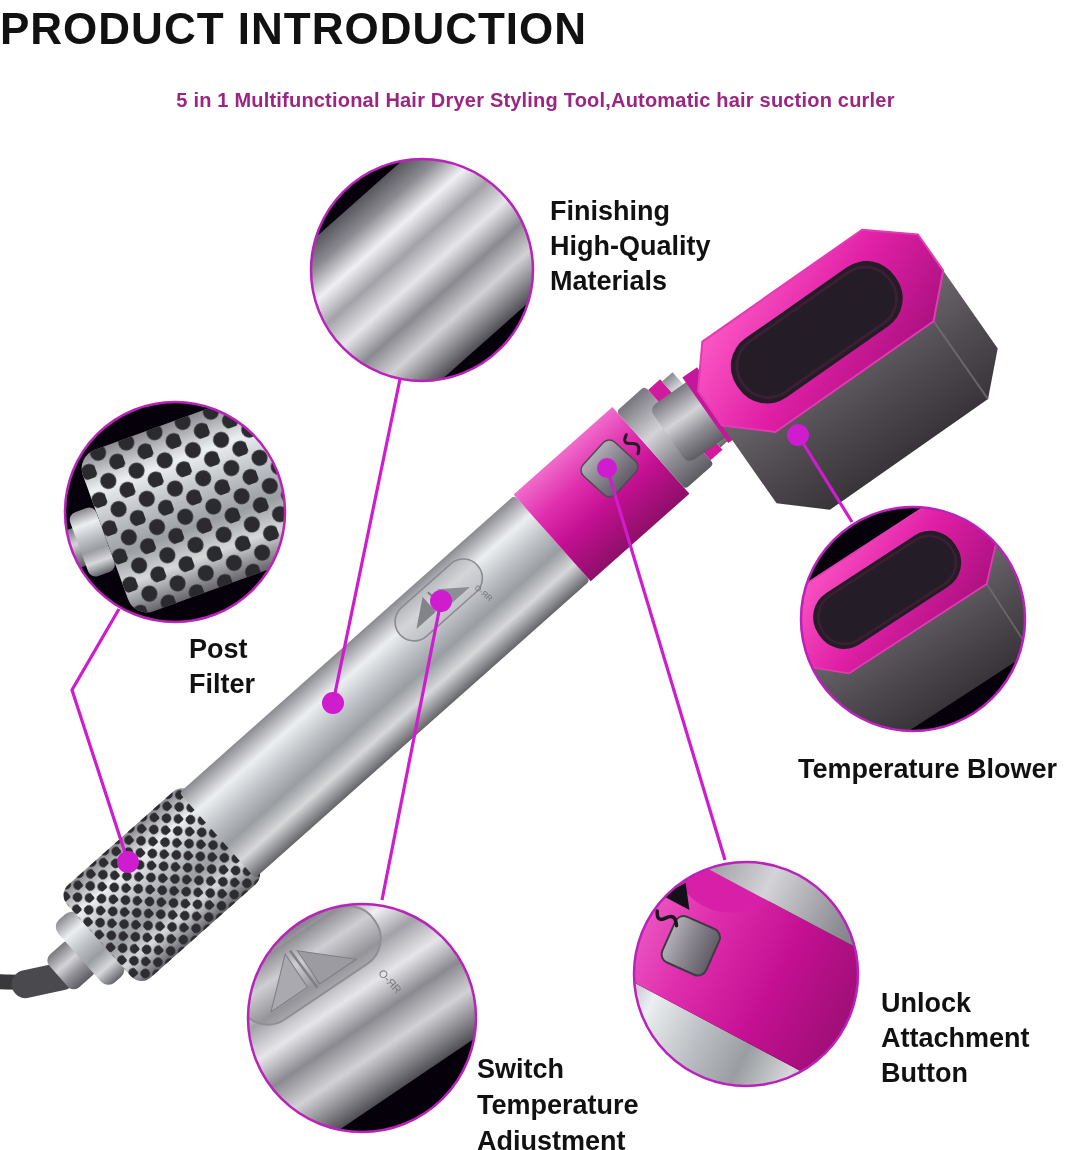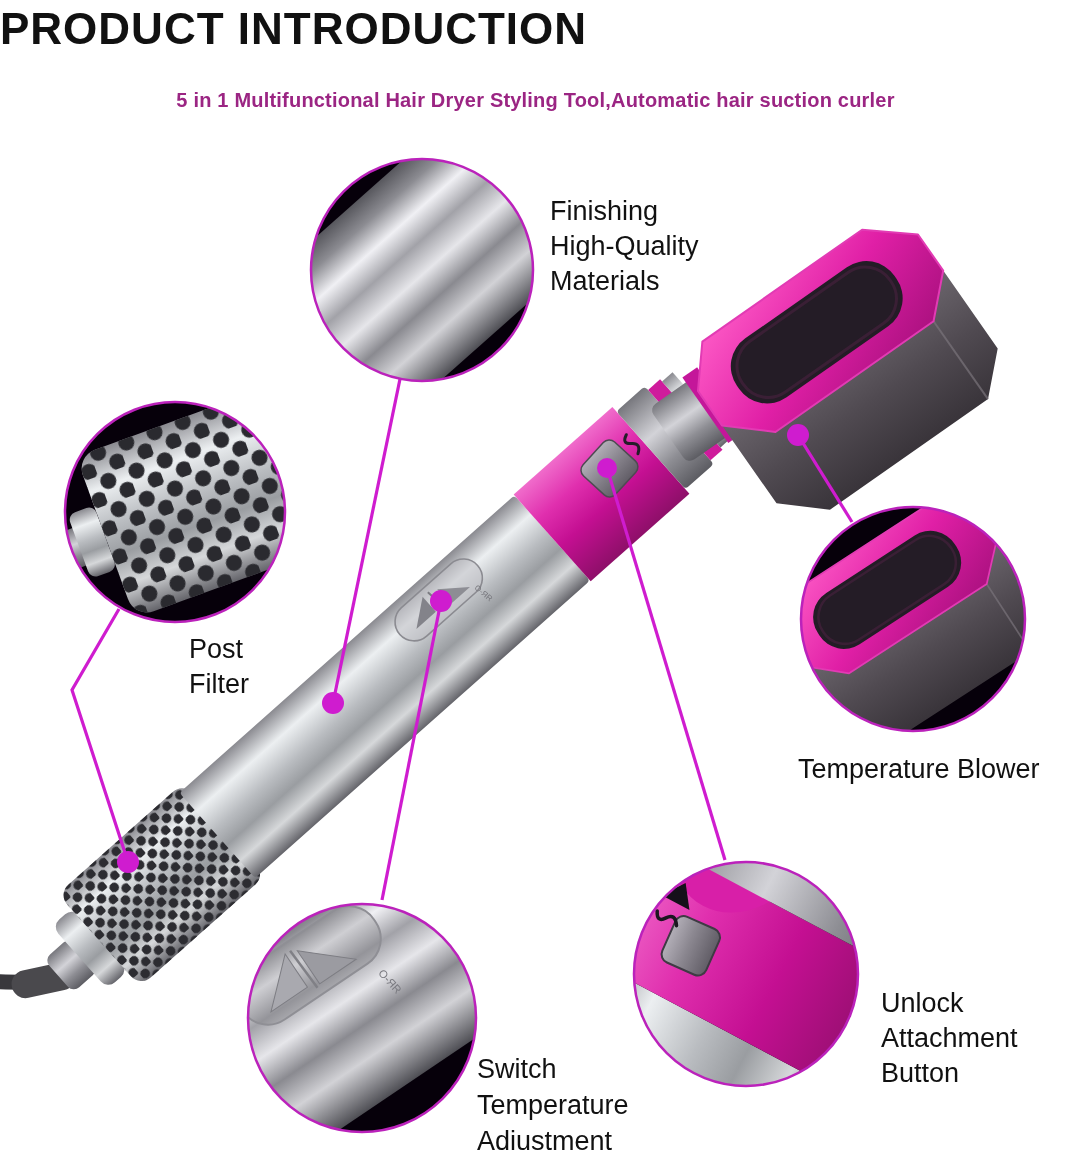--- a/index.html
+++ b/index.html
@@ -2,21 +2,21 @@
 <html><head>
 <meta charset="utf-8">
 <style>
   html,body{margin:0;padding:0;background:#ffffff;}
   .stage{position:relative;width:1071px;height:1150px;background:#ffffff;overflow:hidden;
          font-family:"Liberation Sans", sans-serif;}
   .title{position:absolute;left:0;top:4px;width:1071px;
          font-size:44px;font-weight:bold;letter-spacing:1px;color:#111111;margin:0;}
   .subtitle{position:absolute;left:0;top:57px;width:1071px;text-align:center;
          font-size:20px;font-weight:bold;color:#9b2583;letter-spacing:0.2px;margin-top:32px;}
-  .callout-label{position:absolute;font-weight:normal;color:#111111;font-size:27px;
+  .callout-label{position:absolute;font-weight:bold;color:#111111;font-size:27px;
          line-height:35px;white-space:pre-line;}
   .lbl-finishing{left:550px;top:194px;}
   .lbl-postfilter{left:145px;top:632px;margin-left:44px;}
   .lbl-blower{left:798px;top:753px;line-height:33px;}
   .lbl-switch{left:477px;top:1051px;line-height:36px;}
   .lbl-unlock{left:881px;top:986px;}
   svg{position:absolute;left:0;top:0;}
 </style>
 </head>
 <body>

